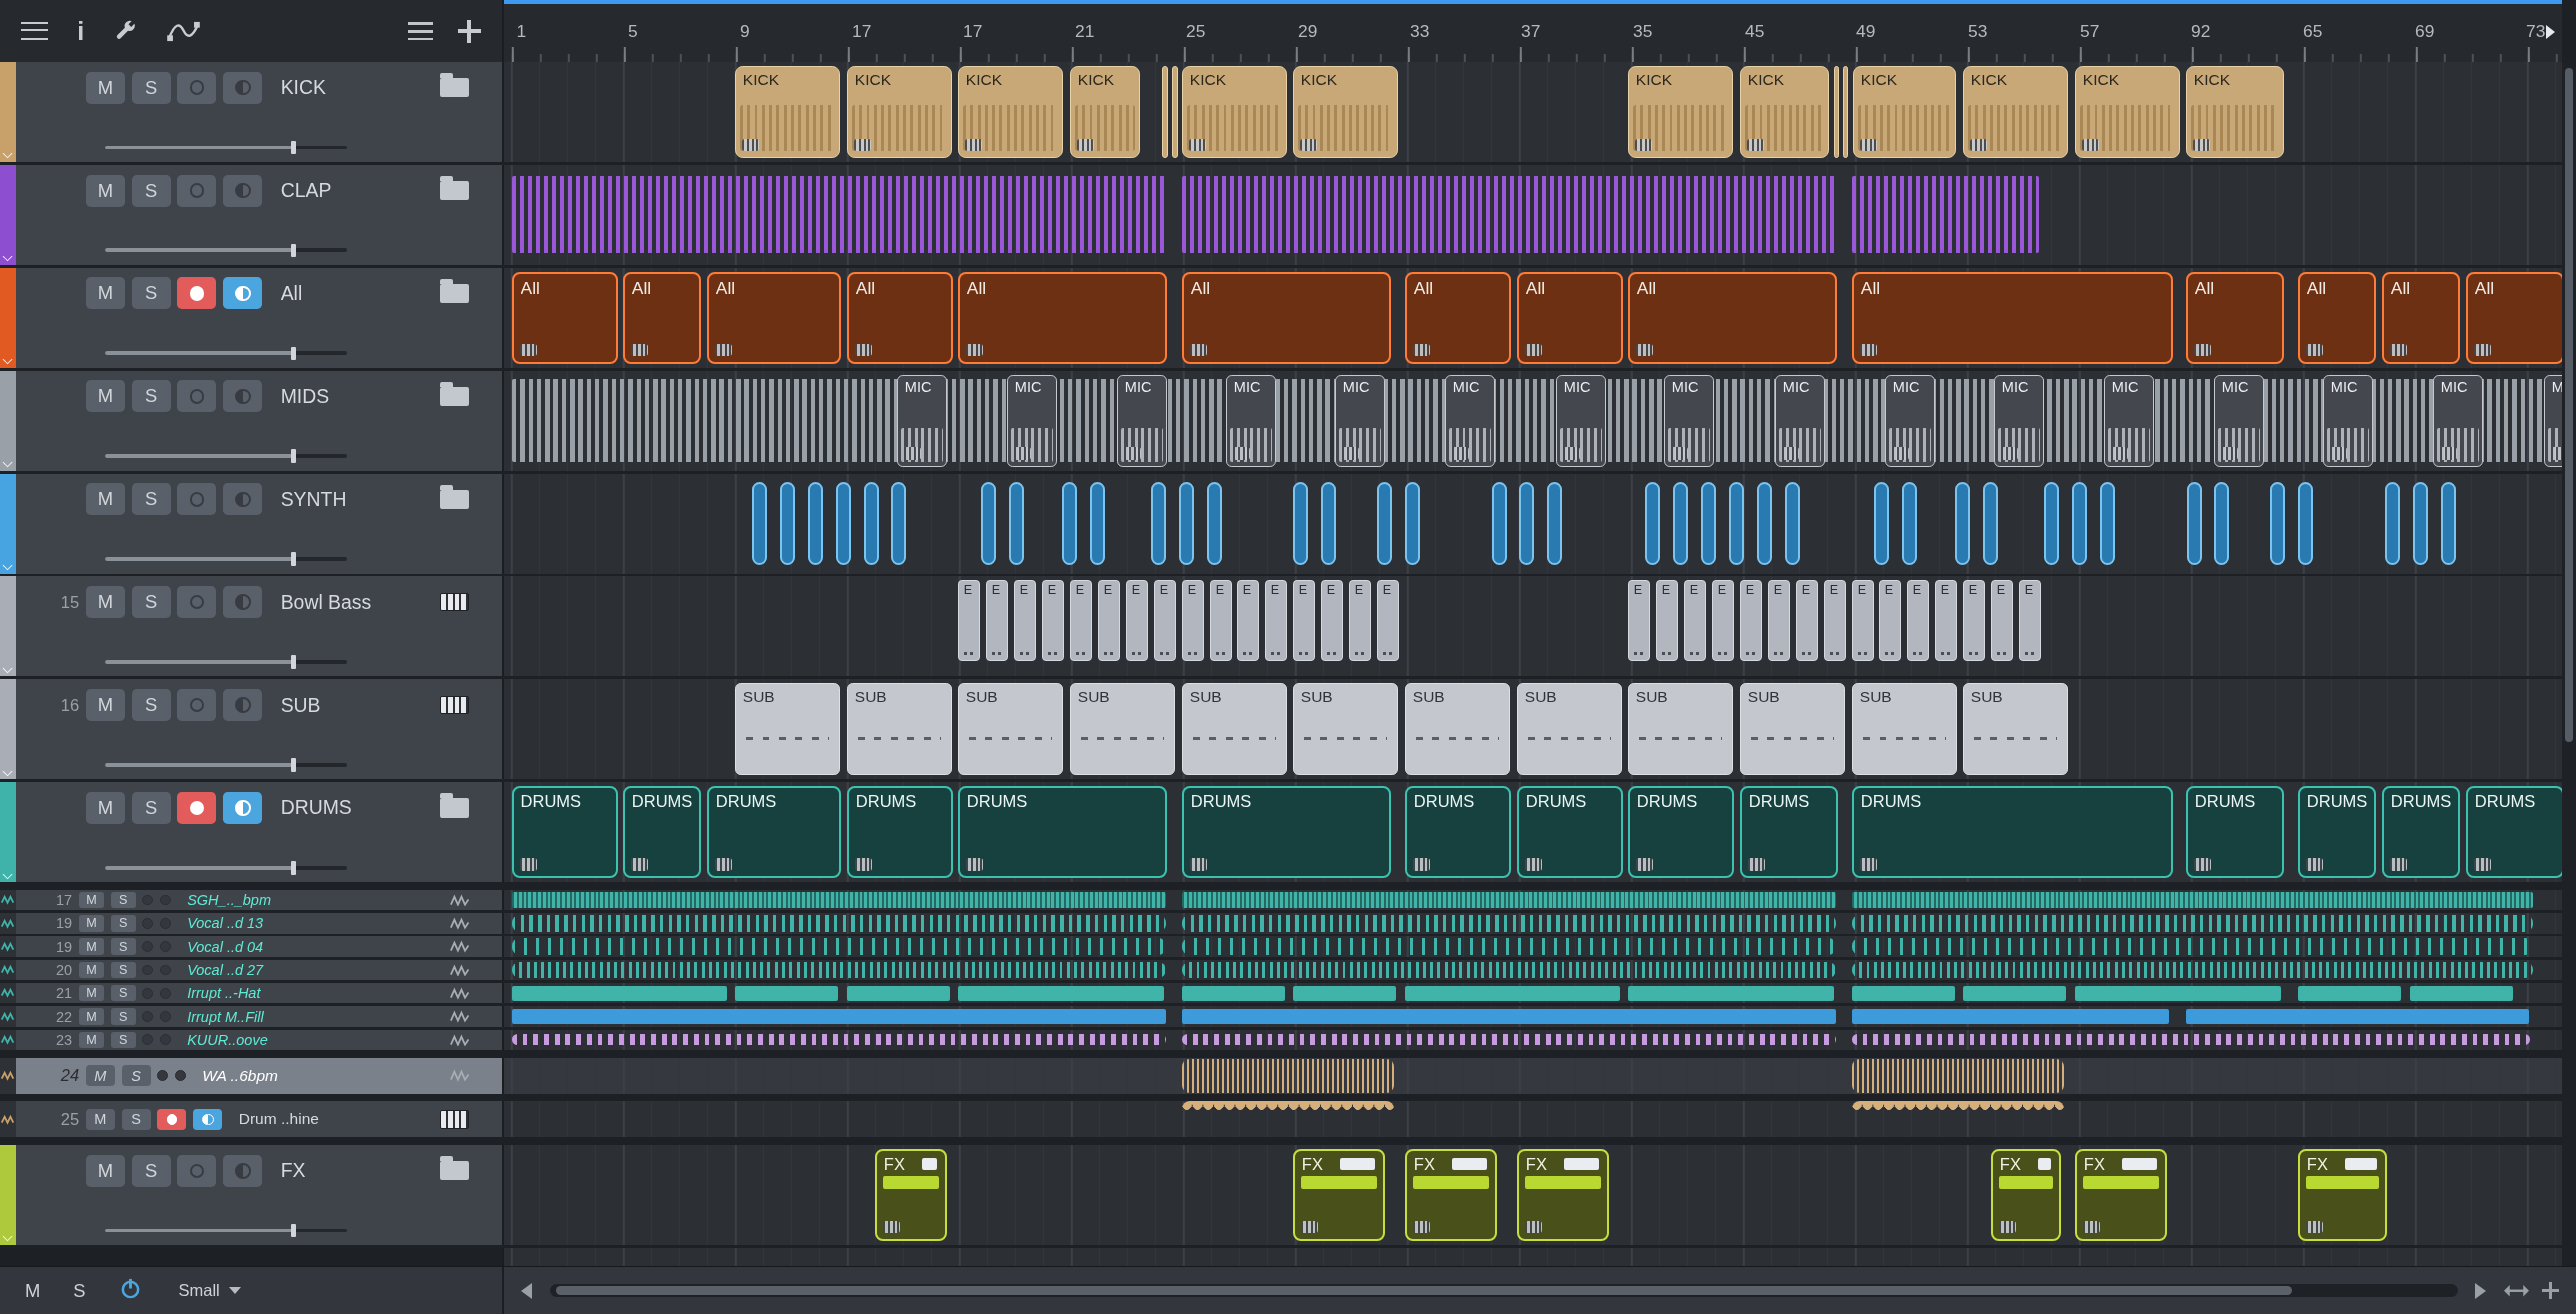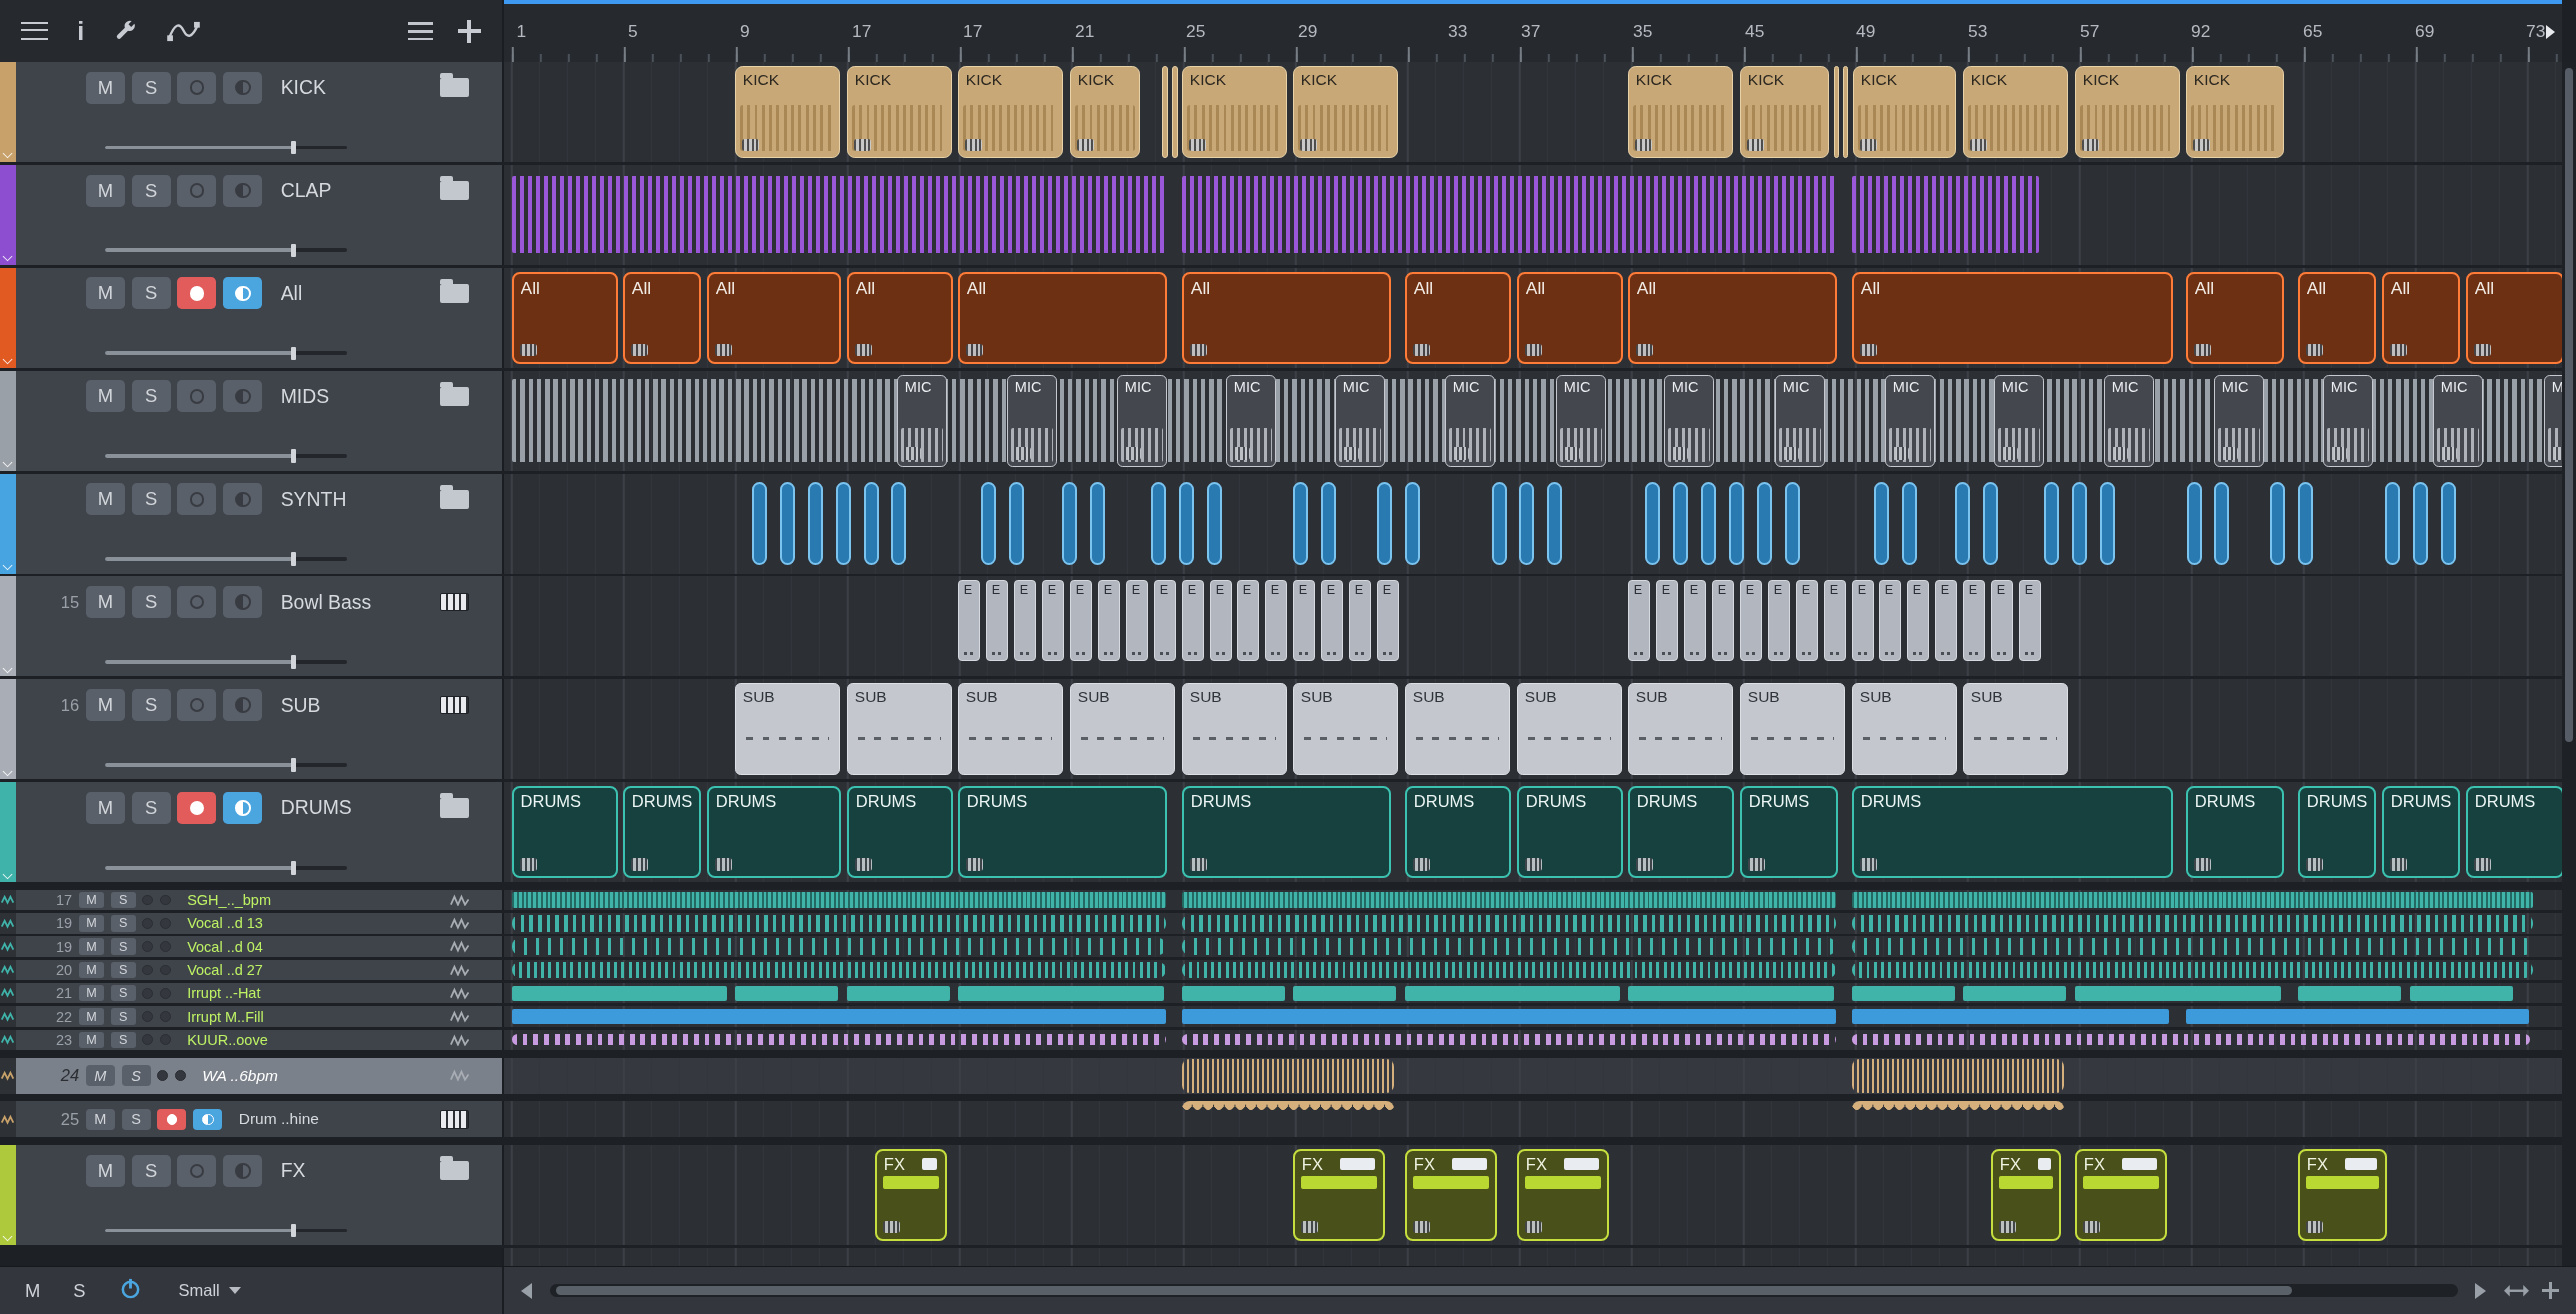--- a/index.html
+++ b/index.html
@@ -51,21 +51,21 @@
 .tbtn.rec-on{background:var(--rec_red);}
 .tbtn.mon-on{background:var(--mon_blue);}
 .g-rec{width:14.5px;height:14.5px;border-radius:50%;border:2.9px solid #383c42;}
 .g-rec.on{border-color:#ffffff;background:#ffffff;}
 .tbtn-md .g-rec{width:10.7px;height:10.7px;border-width:1.9px;}
 .g-mon{width:15.5px;height:15.5px;border-radius:50%;border:2.9px solid #383c42;background:linear-gradient(90deg,#383c42 52%,transparent 52%);}
 .g-mon.on{border-color:#ffffff;background:linear-gradient(90deg,#ffffff 52%,transparent 52%);}
 .tbtn-md .g-mon{width:11.6px;height:11.6px;border-width:1.9px;}
 .dot{width:10.7px;height:10.7px;border-radius:50%;background:#34383e;border:1.9px solid #2b2e33;flex:none;}
 .tname{font-size:19.4px;color:var(--name_text);margin-left:11.6px;flex:1;white-space:nowrap;overflow:hidden;min-width:0;}
-.tname-sm{font-size:14.5px;margin-left:9.7px;color:#bef264;}
+.tname-sm{font-size:14.5px;margin-left:9.7px;color:#5eead4;font-style:italic;}
 .tname-md{font-size:15.5px;margin-left:9.7px;}
 .ticon{margin-left:auto;margin-right:23px;display:flex;align-items:center;flex:none;}
 .i-folder{display:block;width:29px;height:19.4px;background:#c3c8ce;border-radius:1.9px;position:relative;}
 .i-folder::before{content:"";position:absolute;top:-4.8px;left:0;width:12.6px;height:4.8px;background:#c3c8ce;border-radius:1.9px 1.9px 0 0;}
 .i-keys{display:block;width:29px;height:18.4px;border-radius:1.9px;background:repeating-linear-gradient(90deg,#e8eaee 0 4.8px,#2c2f34 4.8px 6.8px);border:1px solid #1e2125;}
 .slider{position:absolute;left:89px;bottom:12.6px;width:242px;height:3.9px;background:#23262a;border-radius:1.9px;}
 .sfill{position:absolute;left:0;top:0;bottom:0;background:#8a9199;border-radius:1.9px;}
 .sknob{position:absolute;top:-4.8px;width:4.8px;height:13.6px;background:#d2d6db;border-radius:1px;}
 
 
@@ -177,21 +177,21 @@
     <div id="ruler-accent"></div>
     <div id="ruler-labels">
         <span class="ruler-num" style="left: 12.6px;">1</span>
         <span class="ruler-num" style="left: 124px;">5</span>
         <span class="ruler-num" style="left: 236px;">9</span>
         <span class="ruler-num" style="left: 348px;">17</span>
         <span class="ruler-num" style="left: 459px;">17</span>
         <span class="ruler-num" style="left: 571px;">21</span>
         <span class="ruler-num" style="left: 682px;">25</span>
         <span class="ruler-num" style="left: 794px;">29</span>
-        <span class="ruler-num" style="left: 944px;">33</span>
+        <span class="ruler-num" style="left: 906px;">33</span>
         <span class="ruler-num" style="left: 1017px;">37</span>
         <span class="ruler-num" style="left: 1129px;">35</span>
         <span class="ruler-num" style="left: 1241px;">45</span>
         <span class="ruler-num" style="left: 1352px;">49</span>
         <span class="ruler-num" style="left: 1464px;">53</span>
         <span class="ruler-num" style="left: 1576px;">57</span>
         <span class="ruler-num" style="left: 1687px;">92</span>
         <span class="ruler-num" style="left: 1799px;">65</span>
         <span class="ruler-num" style="left: 1911px;">69</span>
         <span class="ruler-num" style="left: 2022px;">73</span>

